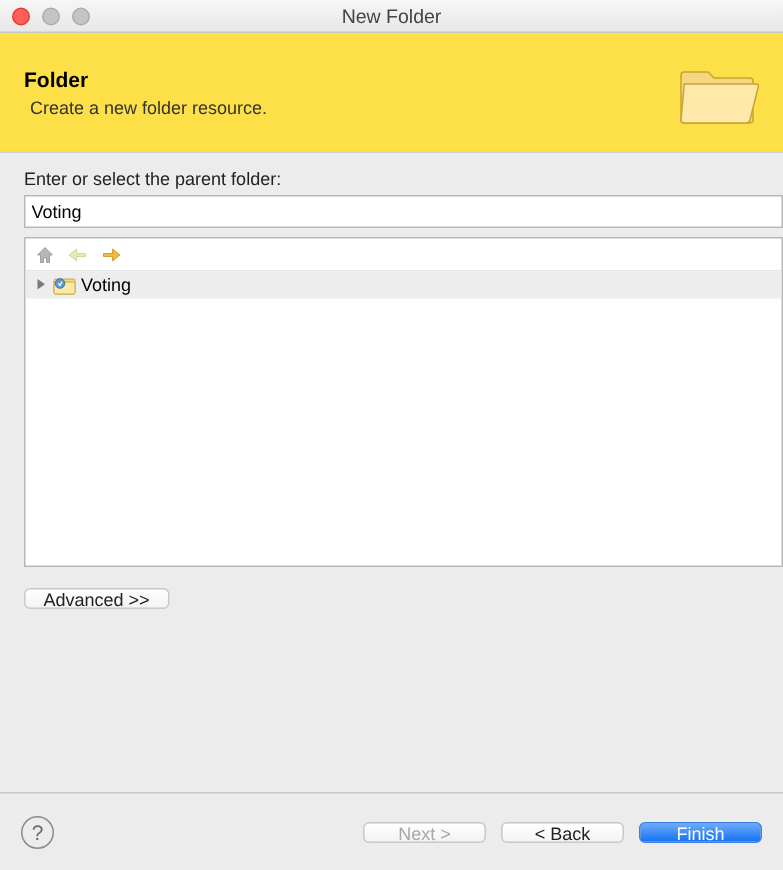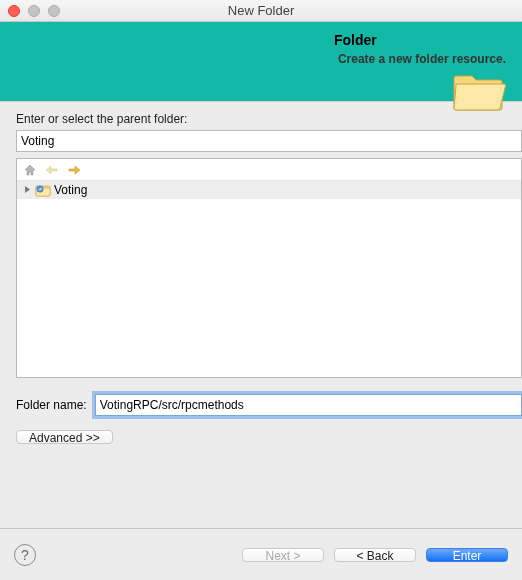--- a/index.html
+++ b/index.html
@@ -29,31 +29,30 @@
   .tl.zoom { background: #c4c4c4; border: 0.5px solid #adadad; }
   .titlebar .title {
     position: absolute;
     left: 0; right: 0;
     text-align: center;
     font-size: 13px;
     color: #444;
     pointer-events: none;
   }
   .header-pane {
-    background: #14b8a6;
+    background: #fde047;
     height: 80px;
     padding: 10px 16px;
     border-bottom: 1px solid #d0d0d0;
     display: flex;
     justify-content: space-between;
-    align-items: flex-end;
-    flex-direction: column;
+    align-items: center;
   }
   .header-text .heading { font-weight: bold; font-size: 14px; margin-bottom: 4px; }
-  .header-text .desc { font-size: 12px; color: #333; margin-left: 4px; font-weight: bold; }
+  .header-text .desc { font-size: 12px; color: #333; margin-left: 4px; }
   .folder-icon { width: 56px; height: 48px; }
   .body-pane {
     padding: 10px 0 0 16px;
   }
   .field-label { font-size: 12px; color: #222; margin-bottom: 4px; display: block; }
   .text-input {
     width: 100%;
     height: 22px;
     border: 1px solid #b8b8b8;
     border-radius: 0;
@@ -208,30 +207,26 @@
             <rect x="1" y="5" width="14" height="8" rx="1" fill="#ffe9a8" stroke="#c9a336" stroke-width="0.6"></rect>
             <circle cx="5" cy="6" r="3.2" fill="#5b9bd5" stroke="#2e6ca8" stroke-width="0.6"></circle>
             <path d="M3.8 6 L5 7.2 L6.4 4.8" stroke="#fff" stroke-width="0.9" fill="none"></path>
           </svg>
         </span>
         <span class="row-label">Voting</span>
       </div>
     </div>
   </div>
 
-  <div class="name-row">
-    <span class="lbl">Folder name:</span>
-    <input type="text" value="VotingRPC/src/rpcmethods" style="">
-  </div>
 
   <div class="advanced-row">
     <button class="mac-btn">Advanced &gt;&gt;</button>
   </div>
 
 </div>
 
 <div class="button-bar">
   <div class="help-icon">?</div>
   <div class="spacer"></div>
   <button class="mac-btn btn-wide disabled">Next &gt;</button>
   <button class="mac-btn btn-wide">&lt; Back</button>
-  <button class="mac-btn btn-wide primary">Enter</button>
+  <button class="mac-btn btn-wide primary">Finish</button>
 </div>
 
 </body></html>

